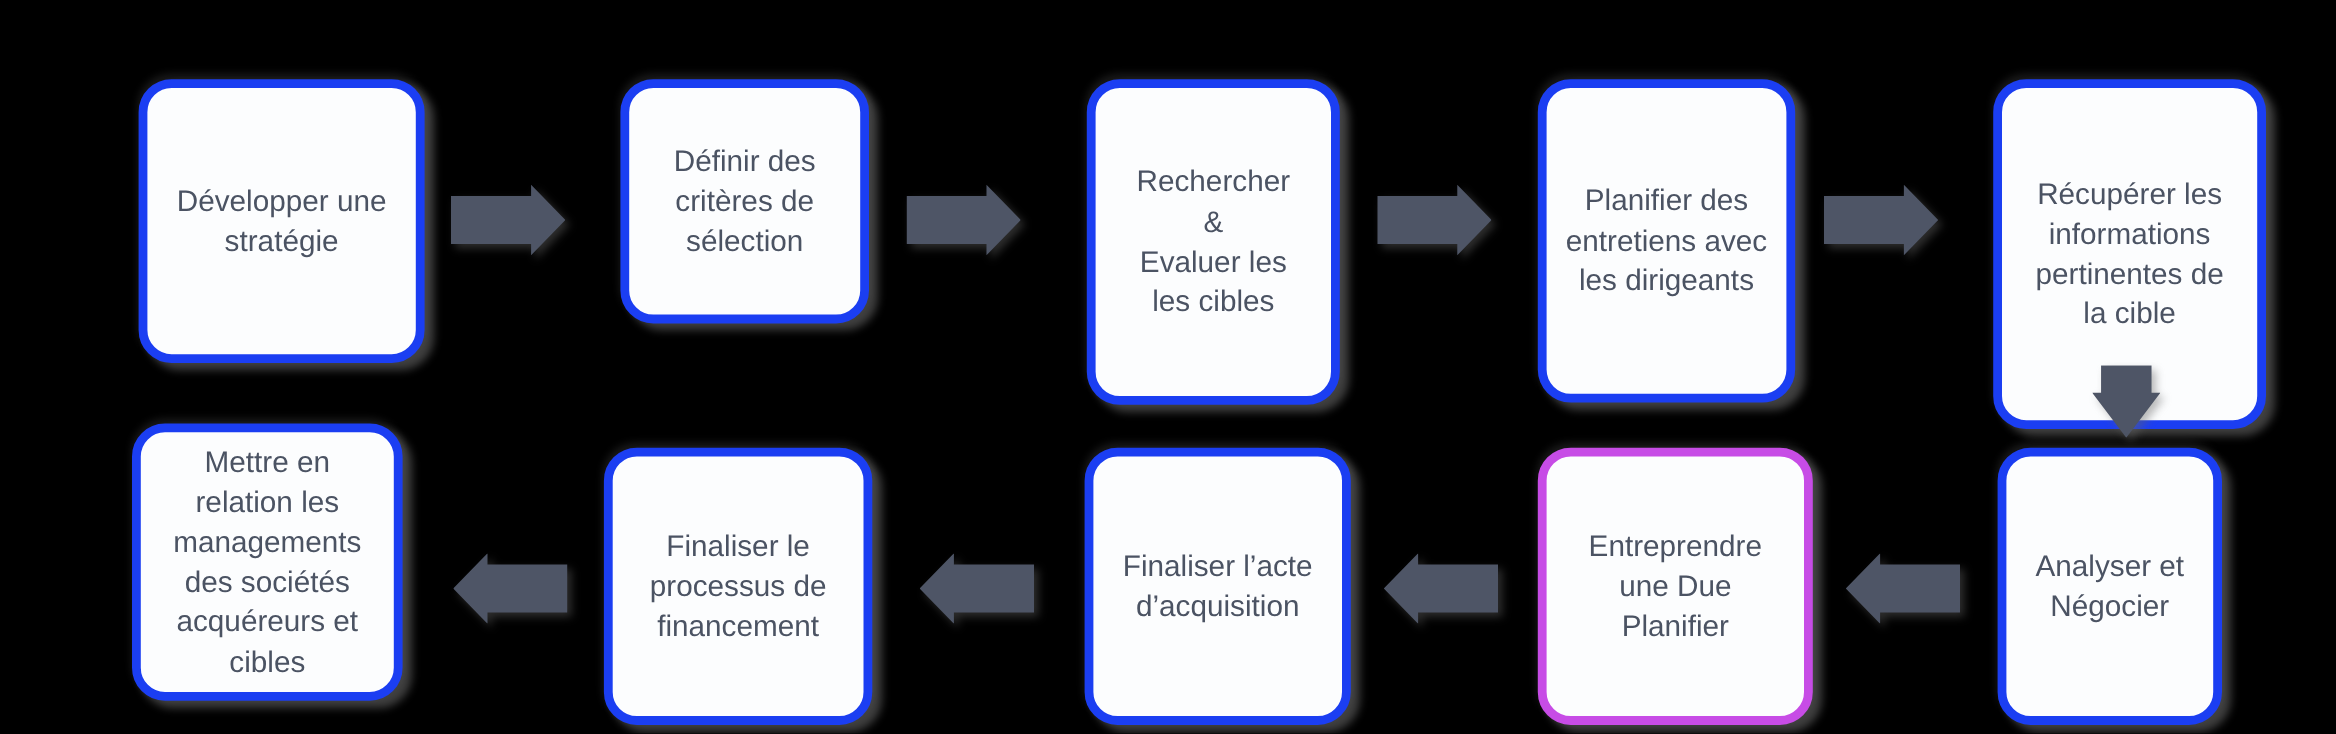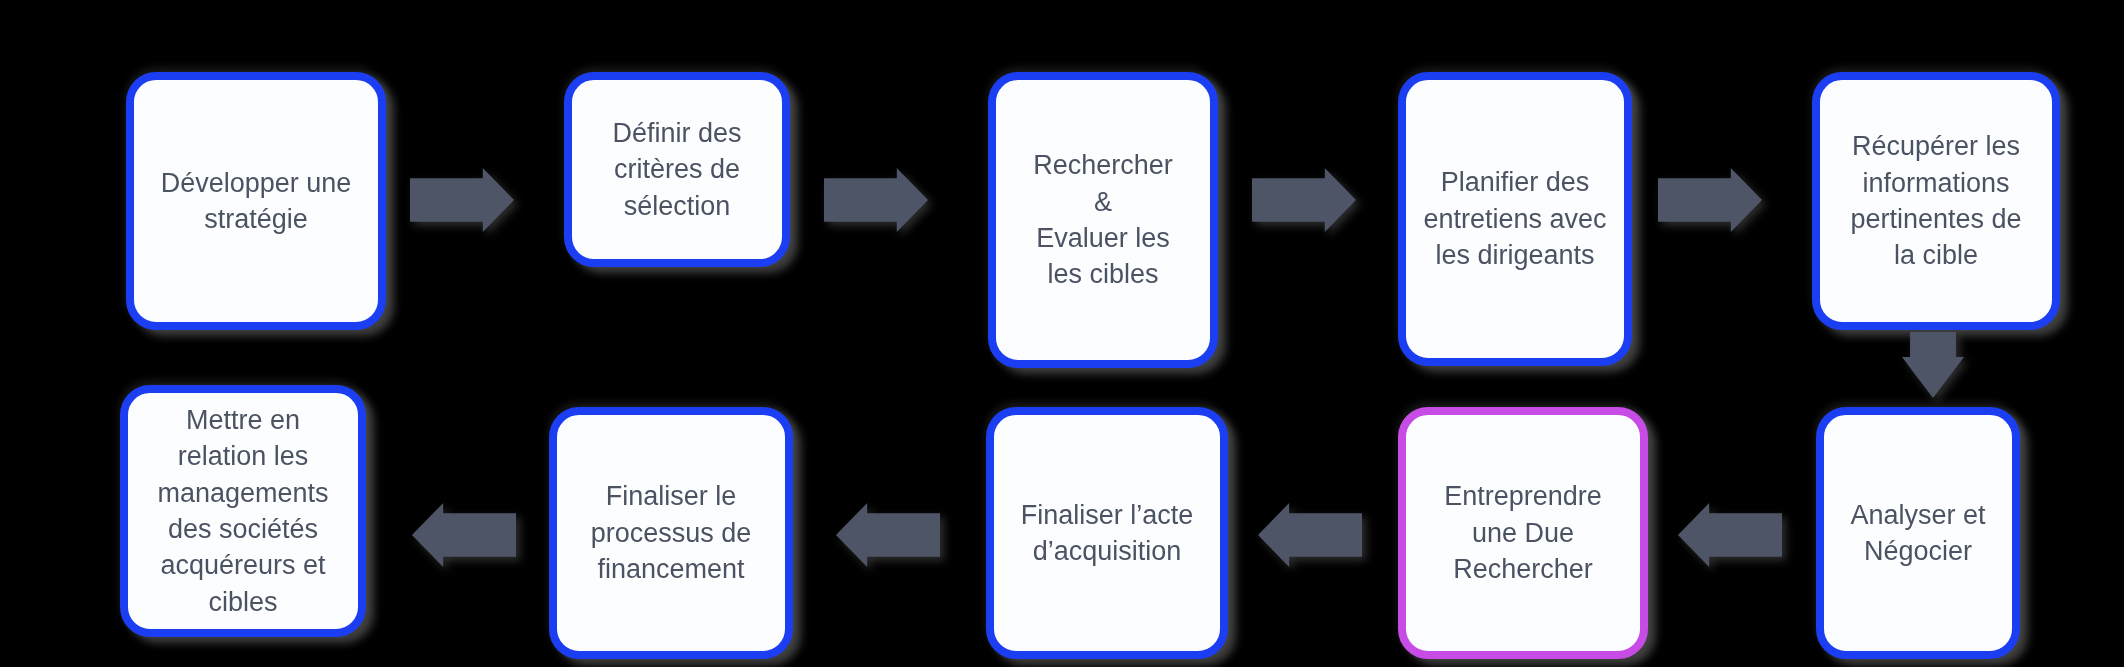--- a/index.html
+++ b/index.html
@@ -63,21 +63,21 @@
 
   <div class="box" style="left:126px;top:72px;width:260px;height:258px">
     <span class="label">Développer une
 stratégie</span>
   </div>
 
   <div class="arrow-wrap" style="left:410px;top:168px;width:104px;height:64px">
     <div class="arrow right"></div>
   </div>
 
-  <div class="box" style="left:564px;top:72px;width:226px;height:195px">
+  <div class="box" style="left:564px;top:72px;width:226px;height:222px">
     <span class="label">Définir des
 critères de
 sélection</span>
   </div>
 
   <div class="arrow-wrap" style="left:824px;top:168px;width:104px;height:64px">
     <div class="arrow right"></div>
   </div>
 
   <div class="box" style="left:988px;top:72px;width:230px;height:296px">
@@ -94,21 +94,21 @@
   <div class="box" style="left:1398px;top:72px;width:234px;height:294px">
     <span class="label">Planifier des
 entretiens avec
 les dirigeants</span>
   </div>
 
   <div class="arrow-wrap" style="left:1658px;top:168px;width:104px;height:64px">
     <div class="arrow right"></div>
   </div>
 
-  <div class="box" style="left:1812px;top:72px;width:248px;height:258px">
+  <div class="box" style="left:1812px;top:72px;width:248px;height:318px">
     <span class="label">Récupérer les
 informations
 pertinentes de
 la cible</span>
   </div>
 
   <div class="arrow-wrap" style="left:1902px;top:332px;width:62px;height:66px">
     <div class="arrow down"></div>
   </div>
 
@@ -117,21 +117,21 @@
 Négocier</span>
   </div>
 
   <div class="arrow-wrap" style="left:1678px;top:503px;width:104px;height:64px">
     <div class="arrow left"></div>
   </div>
 
   <div class="box highlight" style="left:1398px;top:407px;width:250px;height:252px">
     <span class="label">Entreprendre
 une Due
-Rechercher</span>
+Planifier</span>
   </div>
 
   <div class="arrow-wrap" style="left:1258px;top:503px;width:104px;height:64px">
     <div class="arrow left"></div>
   </div>
 
   <div class="box" style="left:986px;top:407px;width:242px;height:252px">
     <span class="label">Finaliser l’acte
 d’acquisition</span>
   </div>

